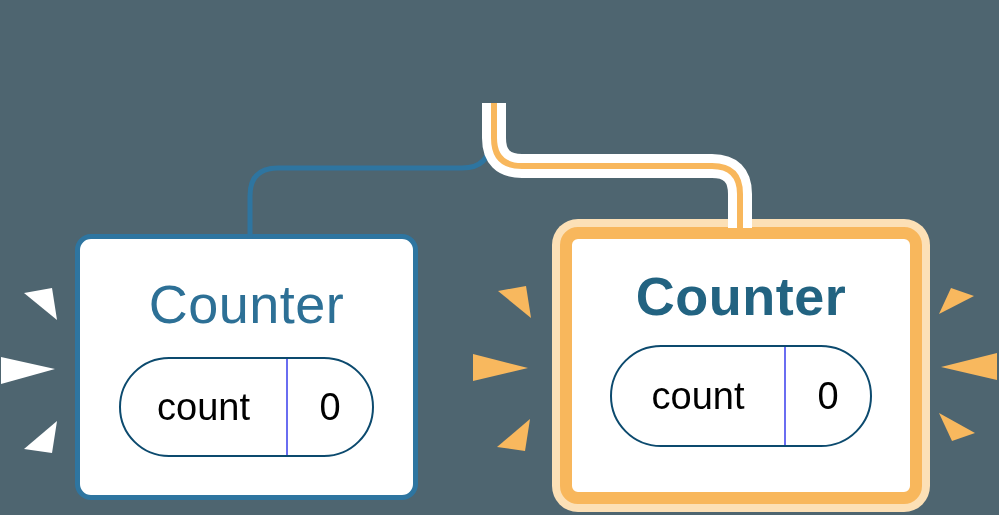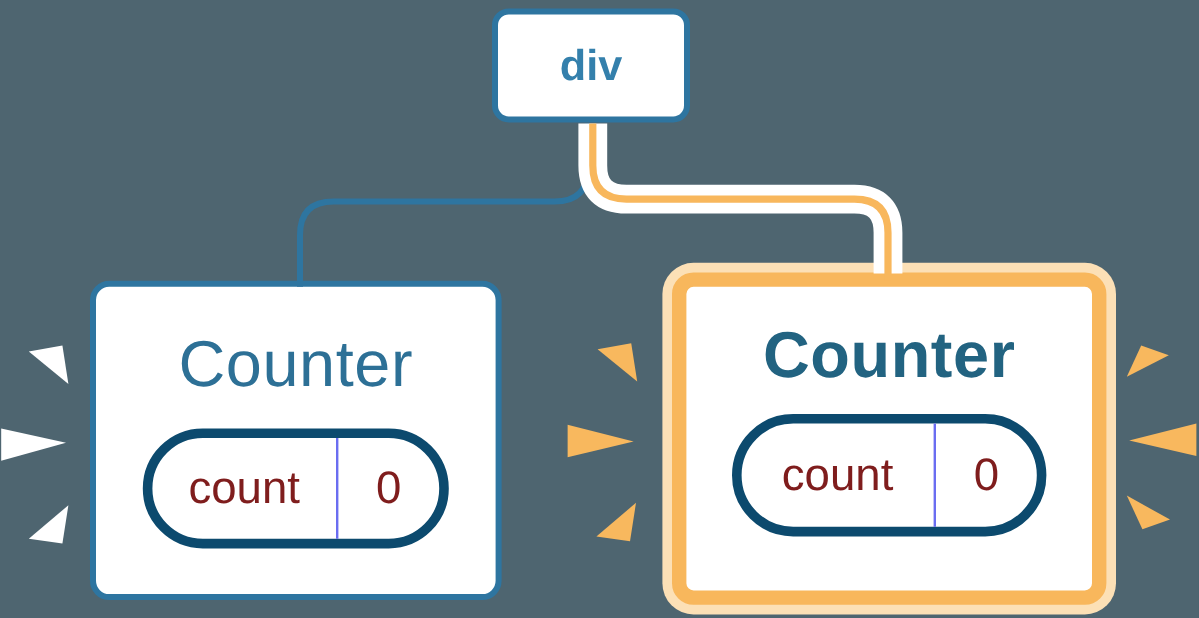--- a/index.html
+++ b/index.html
@@ -27,37 +27,34 @@
   }
   .counter-right-inner{
     width:100%;height:100%;background:#ffffff;
     border:12px solid #f8b75c;border-radius:18px;box-sizing:border-box;
     display:flex;flex-direction:column;align-items:center;
   }
   .counter-right-inner .counter-title{margin-top:34px;font-weight:700;color:#226381;}
   
   .pill{
     margin-top:30px;width:255px;height:100px;box-sizing:border-box;
-    border:8px solid #0c4a6e;border-radius:60px;background:#ffffff;
-    display:flex;color:#7f1d1d;font-size:38px;
+    border:2px solid #0c4a6e;border-radius:60px;background:#ffffff;
+    display:flex;color:#000000;font-size:38px;
   }
   .counter-right-inner .pill{width:262px;height:102px;margin-top:26px;}
   .pill .key{flex:1;display:flex;align-items:center;justify-content:center;border-right:2px solid #6a6df1;}
   .pill .val{width:84px;display:flex;align-items:center;justify-content:center;}
   
   .overlay{position:absolute;left:0;top:0;z-index:3;pointer-events:none;}
 </style>
 </head>
 <body>
 
 <div class="canvas">
 
-  <div class="node root-node">
-    <span>div</span>
-  </div>
 
   <div class="node counter-left">
     <div class="counter-title">Counter</div>
     <div class="pill">
       <span class="key">count</span>
       <span class="val">0</span>
     </div>
   </div>
 
   <div class="counter-right-outer">

